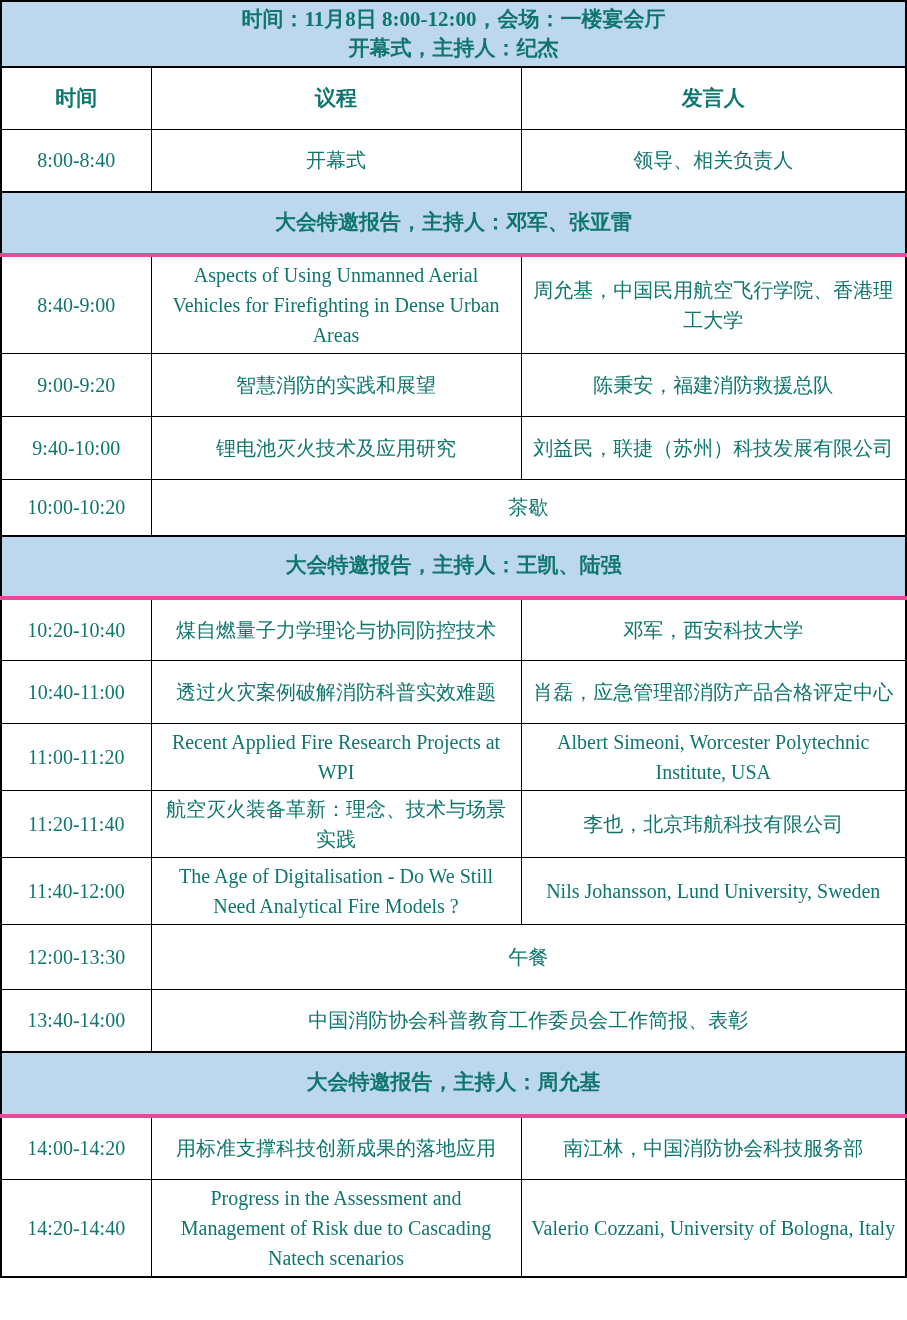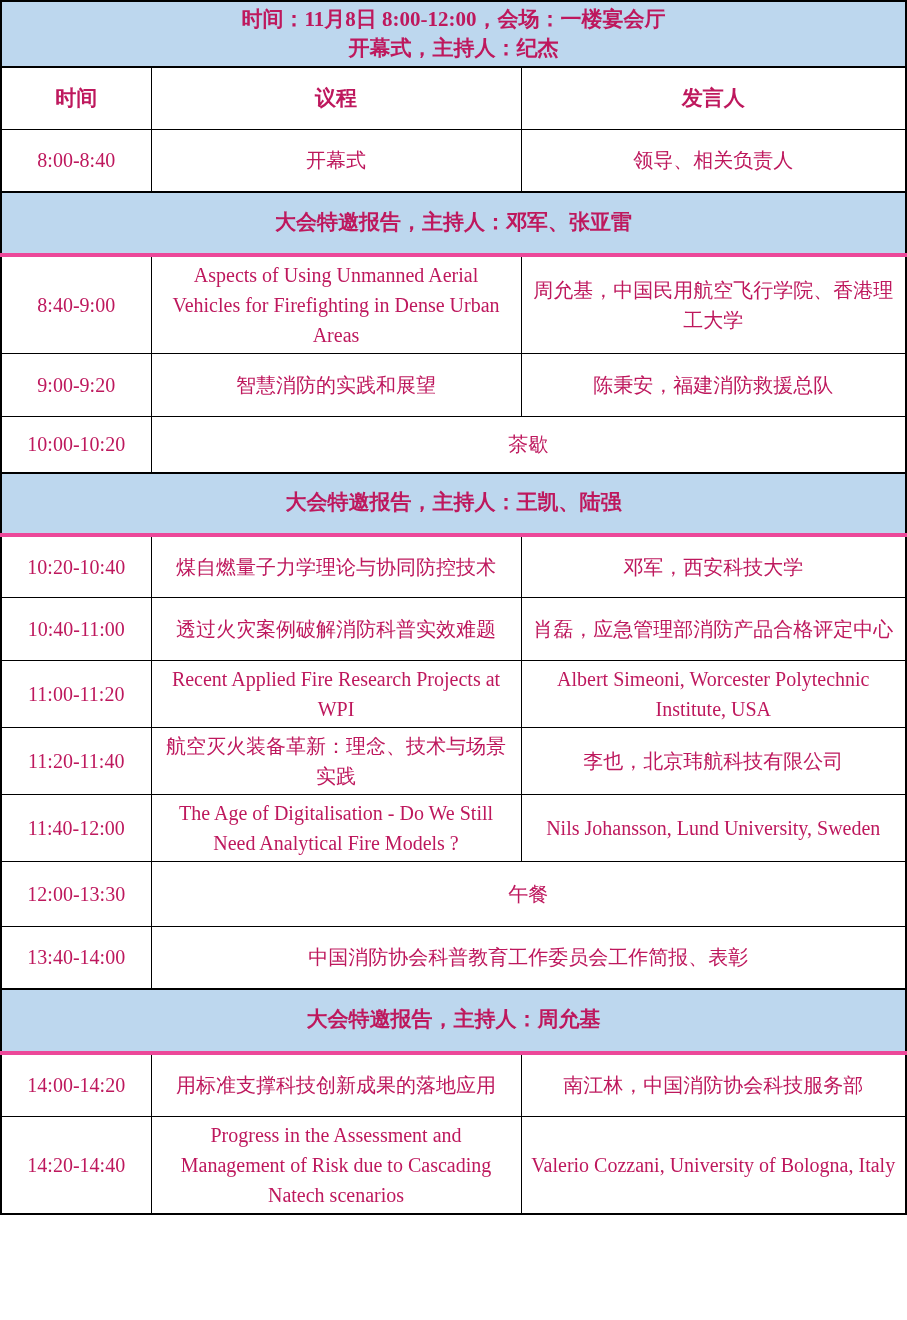--- a/index.html
+++ b/index.html
@@ -1,18 +1,18 @@
 <!DOCTYPE html>
 <html style="--section-bg: #BDD7EE;"><head>
 <meta charset="utf-8">
 <style>
   html,body{margin:0;padding:0;background:#ffffff;}
   .page{
     width:907px;height:1320px;overflow:hidden;background:#fff;
-    font-family:"Liberation Serif","DejaVu Serif",serif;color:#be185d;
+    font-family:"Liberation Serif","DejaVu Serif",serif;color:#0f766e;
     box-sizing:border-box;
   }
   table.schedule{
     width:905px;border-collapse:collapse;table-layout:fixed;
     border:2px solid #000;margin:0;
   }
   col.c-time{width:150px;}
   col.c-agenda{width:370px;}
   col.c-speaker{width:385px;}
   td{
@@ -67,20 +67,25 @@
         <tr class="session-row" style="height: 92px;">
           <td class="time-cell">8:40-9:00</td>
           <td>Aspects of Using Unmanned Aerial Vehicles for Firefighting in Dense Urban Areas</td>
           <td>周允基，中国民用航空飞行学院、香港理工大学</td>
         </tr>
         <tr class="session-row" style="height: 63px;">
           <td class="time-cell">9:00-9:20</td>
           <td>智慧消防的实践和展望</td>
           <td>陈秉安，福建消防救援总队</td>
         </tr>
+        <tr class="session-row" style="height: 63px;">
+          <td class="time-cell">9:40-10:00</td>
+          <td>锂电池灭火技术及应用研究</td>
+          <td>刘益民，联捷（苏州）科技发展有限公司</td>
+        </tr>
         <tr class="session-row" style="height: 56px;">
           <td class="time-cell">10:00-10:20</td>
           <td colspan="2">茶歇</td>
         </tr>
         <tr class="section" style="height: 62px; padding-left: 42px;">
           <td colspan="3">大会特邀报告，主持人：王凯、陆强</td>
         </tr>
         <tr class="session-row" style="height: 63px;">
           <td class="time-cell">10:20-10:40</td>
           <td>煤自燃量子力学理论与协同防控技术</td>

